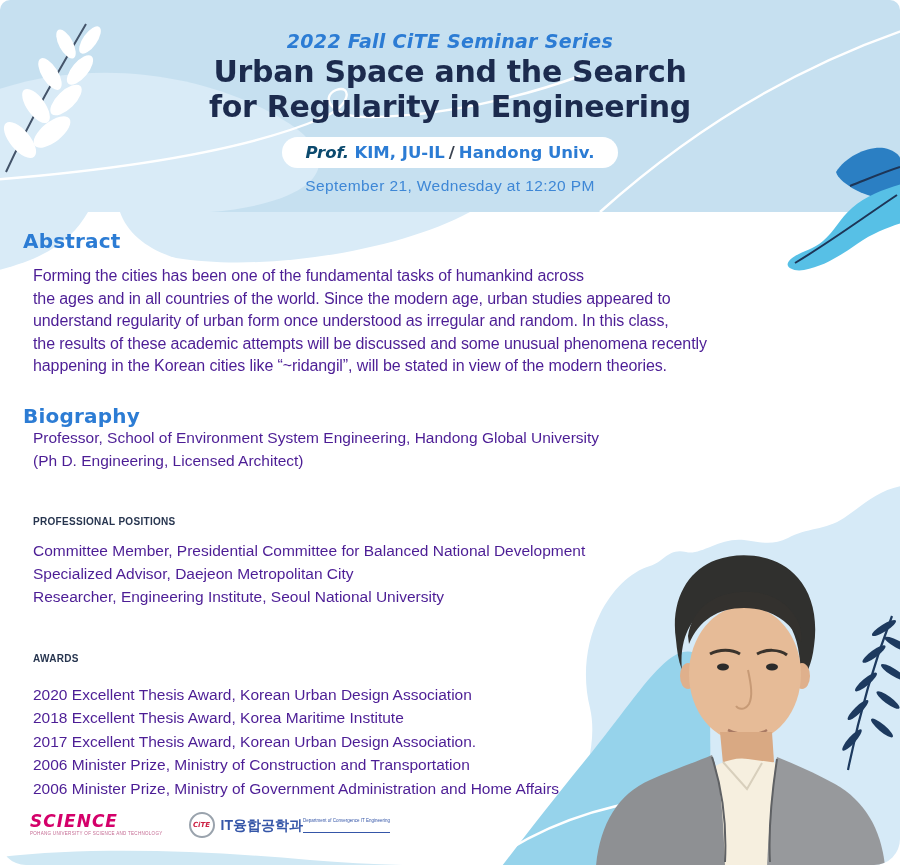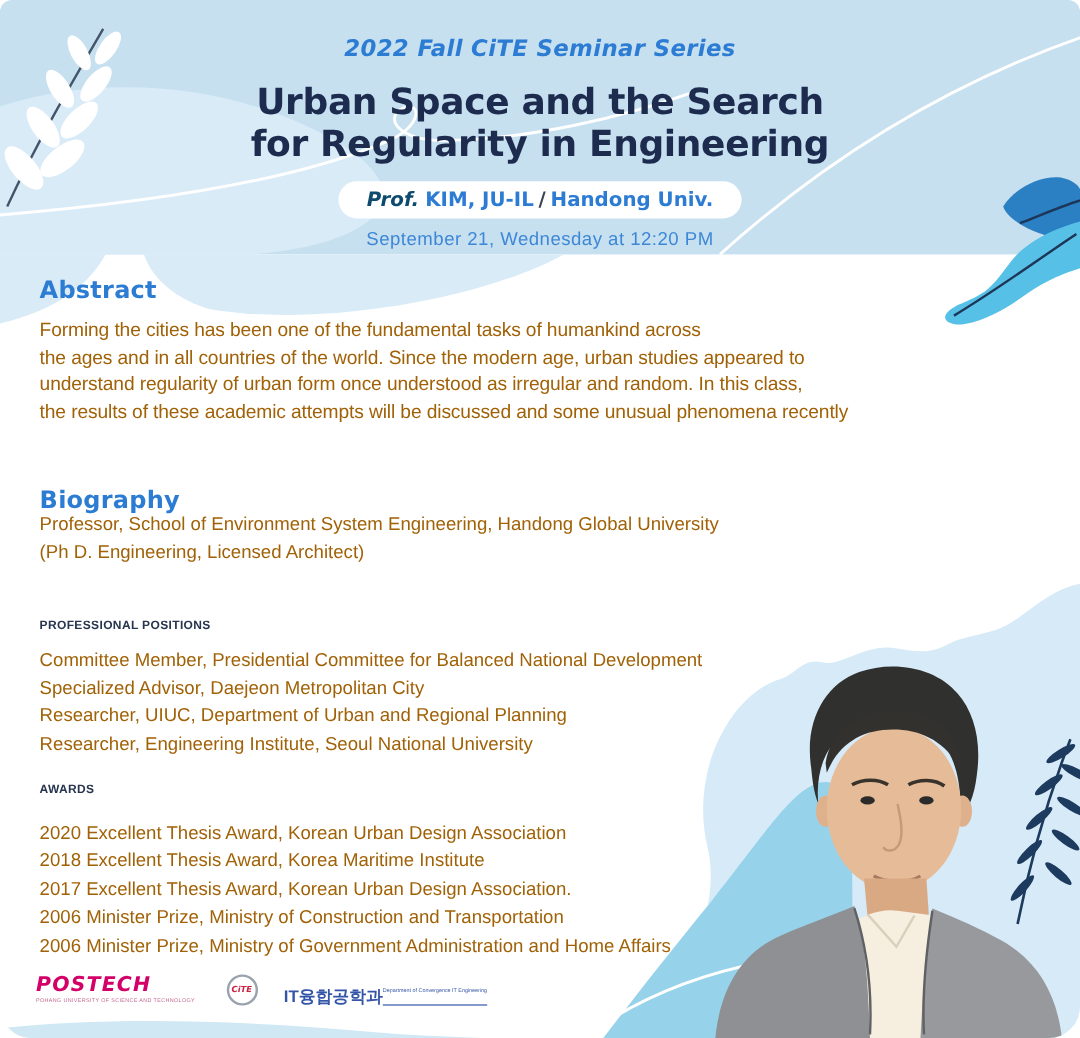--- a/index.html
+++ b/index.html
@@ -12,58 +12,58 @@
   }
   .banner-bg{position:absolute;left:0;top:0;width:900px;height:212px;background:#c6e0f0;}
   .decor{position:absolute;left:0;top:0;width:900px;height:865px;pointer-events:none;}
   
   .header{position:absolute;left:0;top:0;width:900px;text-align:center;z-index:3;}
   .series{
     margin-top:30px;font-family:"DejaVu Sans",sans-serif;
     font-style:italic;font-weight:bold;font-size:19px;color:#2c7cd4;letter-spacing:.3px;
   }
   .title{
-    margin-top:16px;font-family:"DejaVu Sans",sans-serif;
+    margin-top:2px;font-family:"DejaVu Sans",sans-serif;
     font-weight:bold;font-size:30px;line-height:35px;color:#1c2b4e;letter-spacing:-.3px;
   }
   .pill{
     display:inline-block;margin-top:13px;background:#ffffff;border-radius:18px;
     padding:6px 24px;font-family:"DejaVu Sans",sans-serif;font-size:16.5px;
   }
   .pill .prof{font-style:italic;font-weight:bold;color:#0c4a6e;}
   .pill .name,.pill .affil{font-weight:bold;color:#2c7cd4;}
   .pill .sep{color:#3a4250;font-weight:bold;padding:0 4px;}
   .datetime{margin-top:9px;font-size:15.5px;color:#3e87d6;letter-spacing:.4px;}
   
   .section-heading{
-    position:absolute;left:33px;font-family:"DejaVu Sans",sans-serif;
+    position:absolute;left:23px;font-family:"DejaVu Sans",sans-serif;
     font-weight:bold;font-size:20px;color:#2c7cd4;z-index:3;letter-spacing:.2px;
   }
   #abstract-heading{top:229px;}
   #biography-heading{top:404px;}
-  .textblock{position:absolute;left:33px;z-index:3;color:#a16207;}
+  .textblock{position:absolute;left:33px;z-index:3;color:#4c1d95;}
   #abstract-lines{top:265px;font-size:16px;line-height:22.6px;letter-spacing:-.1px;}
   #bio-intro{top:426px;font-size:15.5px;line-height:23px;}
   .sub-heading{
     position:absolute;left:33px;z-index:3;color:#27354f;
     font-weight:bold;font-size:10px;letter-spacing:.3px;
   }
   #positions-heading{top:516px;}
   #awards-heading{top:653px;}
   #positions-lines{top:539px;font-size:15.5px;line-height:23.2px;}
   #awards-lines{top:683px;font-size:15.5px;line-height:23.4px;}
   
   .footer{position:absolute;left:30px;top:812px;display:flex;align-items:flex-start;z-index:4;}
   .postech{display:flex;flex-direction:column;margin-right:26px;}
   .postech-word{
     font-family:"DejaVu Sans",sans-serif;font-weight:bold;font-style:italic;
     font-size:17px;color:#d4006a;letter-spacing:1px;line-height:18px;
   }
   .postech-tag{font-size:4.5px;color:#c46a92;letter-spacing:.3px;margin-top:1px;}
-  .cite{display:flex;align-items:flex-end;gap:16px;}
+  .cite{display:flex;align-items:center;}
   .cite-circle{
     width:22px;height:22px;border-radius:50%;border:2px solid #9aa3ad;background:#fff;
     display:flex;align-items:center;justify-content:center;
     font-family:"DejaVu Sans",sans-serif;font-style:italic;font-weight:bold;
     font-size:7px;color:#cc2244;margin-right:6px;
   }
   .cite-text{display:flex;}
   .cite-kor{font-weight:bold;font-size:14px;color:#3556a8;line-height:16px;}
   .cite-eng{font-size:4.5px;color:#3556a8;border-bottom:1.5px solid #3556a8;padding-bottom:1px;margin-top:1px;}
 </style>
@@ -164,46 +164,46 @@
     </div>
     <div class="datetime">September 21, Wednesday at 12:20 PM</div>
   </div>
 
   <div class="section-heading" id="abstract-heading">Abstract</div>
   <div class="textblock" id="abstract-lines">
       <div>Forming the cities has been one of the fundamental tasks of humankind across</div>
       <div>the ages and in all countries of the world. Since the modern age, urban studies appeared to</div>
       <div>understand regularity of urban form once understood as irregular and random. In this class,</div>
       <div>the results of these academic attempts will be discussed and some unusual phenomena recently</div>
+      <div>happening in the Korean cities like “~ridangil”, will be stated in view of the modern theories.</div>
     </div>
 
   <div class="section-heading" id="biography-heading">Biography</div>
   <div class="textblock" id="bio-intro">
       <div>Professor, School of Environment System Engineering, Handong Global University</div>
       <div>(Ph D. Engineering, Licensed Architect)</div>
     </div>
   <div class="sub-heading" id="positions-heading">PROFESSIONAL POSITIONS</div>
   <div class="textblock" id="positions-lines">
       <div>Committee Member, Presidential Committee for Balanced National Development</div>
       <div>Specialized Advisor, Daejeon Metropolitan City</div>
-      <div>Researcher, UIUC, Department of Urban and Regional Planning</div>
       <div>Researcher, Engineering Institute, Seoul National University</div>
     </div>
   <div class="sub-heading" id="awards-heading">AWARDS</div>
   <div class="textblock" id="awards-lines">
       <div>2020 Excellent Thesis Award, Korean Urban Design Association</div>
       <div>2018 Excellent Thesis Award, Korea Maritime Institute</div>
       <div>2017 Excellent Thesis Award, Korean Urban Design Association.</div>
       <div>2006 Minister Prize, Ministry of Construction and Transportation</div>
       <div>2006 Minister Prize, Ministry of Government Administration and Home Affairs</div>
     </div>
 
   <div class="footer">
     <div class="postech">
-      <span class="postech-word">POSTECH</span>
+      <span class="postech-word">SCIENCE</span>
       <span class="postech-tag">POHANG UNIVERSITY OF SCIENCE AND TECHNOLOGY</span>
     </div>
     <div class="cite">
       <span class="cite-circle">CiTE</span>
       <span class="cite-text">
         <span class="cite-kor">IT융합공학과</span>
         <span class="cite-eng">Department of Convergence IT Engineering</span>
       </span>
     </div>
   </div>

